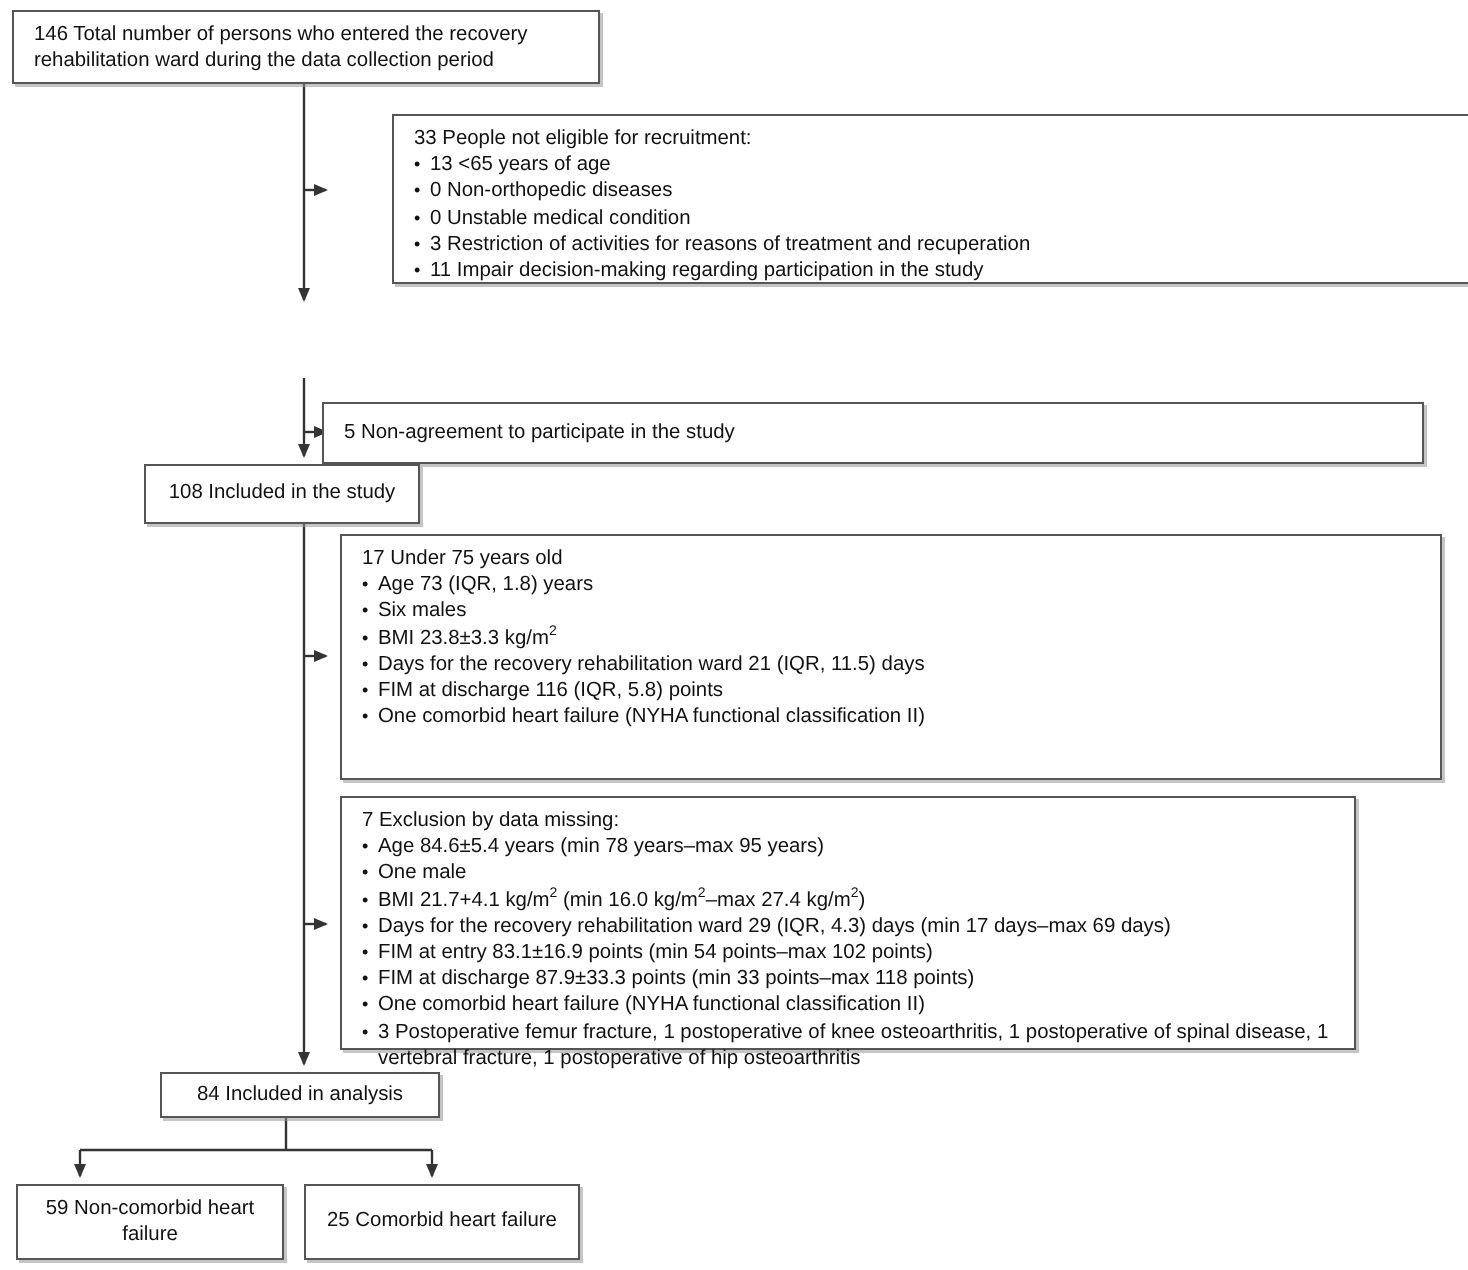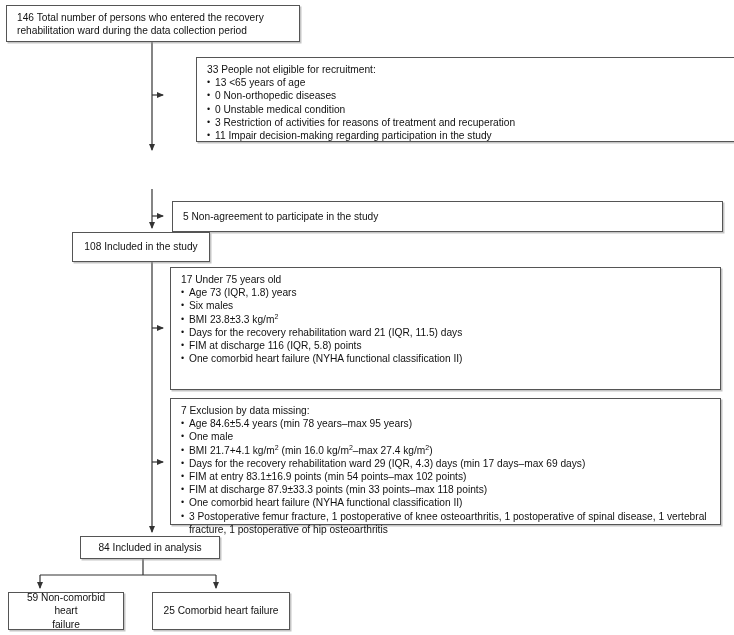--- a/index.html
+++ b/index.html
@@ -116,59 +116,59 @@
     <ul class="blist">
       <li>13 &lt;65 years of age</li>
       <li>0 Non-orthopedic diseases</li>
       <li>0 Unstable medical condition</li>
       <li>3 Restriction of activities for reasons of treatment and recuperation</li>
       <li>11 Impair decision-making regarding participation in the study</li>
     </ul>
   </div>
 
 
-  <div class="box leftpad" style="left:172px; top:201px; width:551px; height:31px;">
+  <div class="box leftpad" style="left:161px; top:201px; width:551px; height:31px;">
     <div>5 Non-agreement to participate in the study</div>
   </div>
 
   <div class="box center" style="left:72px; top:232px; width:138px; height:30px;">
     <div>108 Included in the study</div>
   </div>
 
   <div class="box left" style="left:170px; top:267px; width:551px; height:123px;">
     <div class="hdr">17 Under 75 years old</div>
     <ul class="blist">
       <li><span>Age 73 (IQR, 1.8) years</span></li>
       <li><span>Six males</span></li>
       <li><span>BMI 23.8±3.3 kg/m</span><sup>2</sup></li>
       <li><span>Days for the recovery rehabilitation ward 21 (IQR, 11.5) days</span></li>
       <li><span>FIM at discharge 116 (IQR, 5.8) points</span></li>
       <li><span>One comorbid heart failure (NYHA functional classification II)</span></li>
     </ul>
   </div>
 
-  <div class="box left" style="left:170px; top:398px; width:551px; height:127px;">
+  <div class="box left" style="left:170px; top:398px; width:508px; height:127px;">
     <div class="hdr">7 Exclusion by data missing:</div>
     <ul class="blist">
       <li><span>Age 84.6±5.4 years (min 78 years–max 95 years)</span></li>
       <li><span>One male</span></li>
       <li><span>BMI 21.7+4.1 kg/m</span><sup>2</sup><span> (min 16.0 kg/m</span><sup>2</sup><span>–max 27.4 kg/m</span><sup>2</sup><span>)</span></li>
       <li><span>Days for the recovery rehabilitation ward 29 (IQR, 4.3) days (min 17 days–max 69 days)</span></li>
       <li><span>FIM at entry 83.1±16.9 points (min 54 points–max 102 points)</span></li>
       <li><span>FIM at discharge 87.9±33.3 points (min 33 points–max 118 points)</span></li>
       <li><span>One comorbid heart failure (NYHA functional classification II)</span></li>
       <li><span>3 Postoperative femur fracture, 1 postoperative of knee osteoarthritis, 1 postoperative of spinal disease, 1 vertebral fracture, 1 postoperative of hip osteoarthritis</span></li>
     </ul>
   </div>
 
   <div class="box center" style="left:80px; top:536px; width:140px; height:23px;">
     <div>84 Included in analysis</div>
   </div>
 
-  <div class="box center" style="left:8px; top:592px; width:116px; height:38px; flex-direction:column;">
+  <div class="box center" style="left:8px; top:592px; width:134px; height:38px; flex-direction:column;">
     <div>59 Non-comorbid heart</div>
     <div>failure</div>
   </div>
 
   <div class="box center" style="left:152px; top:592px; width:138px; height:38px;">
     <div>25 Comorbid heart failure</div>
   </div>
 
 </div>
 

